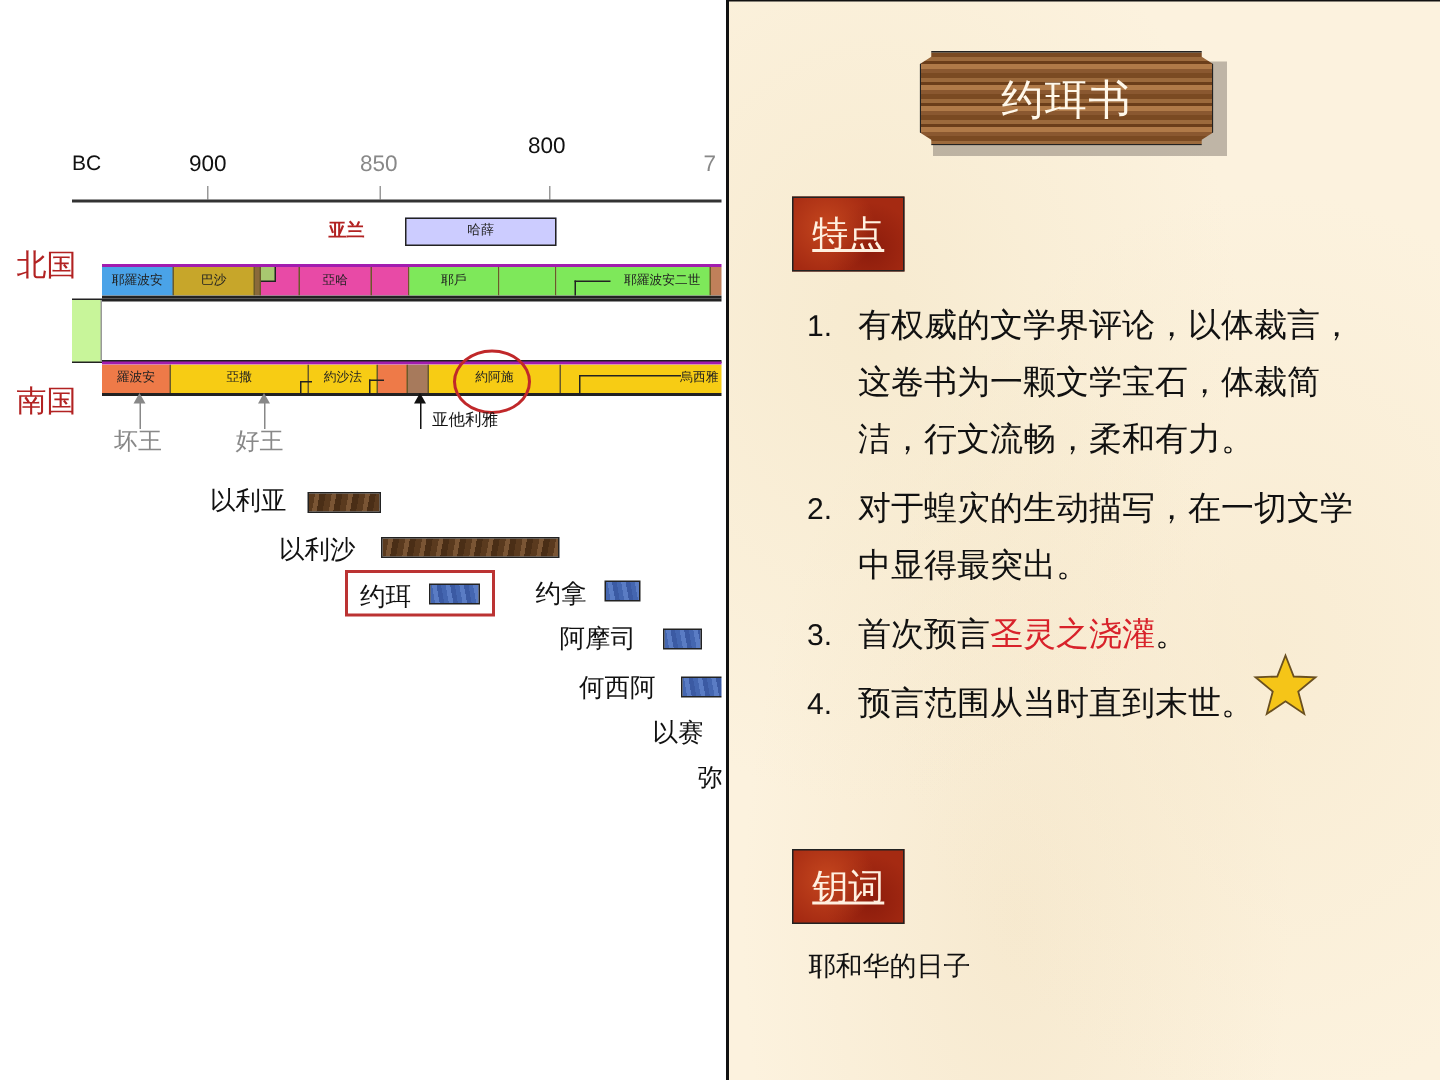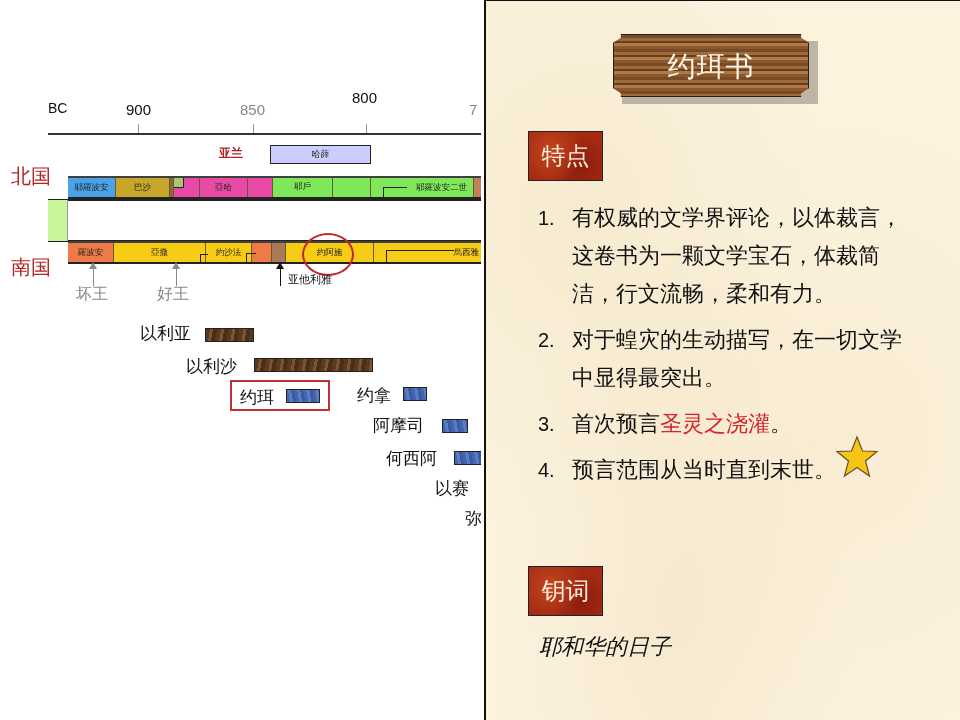--- a/index.html
+++ b/index.html
@@ -11,21 +11,21 @@
     .axis-label { position: absolute; font-size: 15px; color: #111; font-family: "Liberation Sans", sans-serif; }
     .axis-label.grey { color: #888; }
     .axis-line { position: absolute; left: 48px; top: 133px; width: 440px; height: 2px; background: #333; }
     .tick { position: absolute; top: 124px; width: 1px; height: 9px; background: #999; }
 
     .aram-label { position: absolute; left: 219px; top: 145px; font-size: 12px; font-weight: bold; color: #b22222; }
     .hazael-box { position: absolute; left: 270px; top: 145px; width: 101px; height: 19px; background: #ccccff; border: 1px solid #222; font-size: 9px; text-align: center; line-height: 17px; color: #222; }
 
     .kingdom-label { position: absolute; left: 11px; font-size: 20px; color: #b22222; }
 
-    .row { position: absolute; left: 68px; height: 23px; border-top: 2px solid #404040; border-bottom: 2px solid #222; overflow: hidden; }
+    .row { position: absolute; left: 68px; height: 23px; border-top: 2px solid #a21caf; border-bottom: 2px solid #222; overflow: hidden; }
     .seg { position: absolute; top: 0; height: 100%; font-size: 8.5px; text-align: center; line-height: 19px; color: #222; border-right: 1px solid #6a5a2a; white-space: nowrap; overflow: hidden; }
 
     .band-middle { position: absolute; left: 48px; top: 199px; width: 440px; height: 43px; border-top: 2px solid #222; border-bottom: 2px solid #222; }
     .band-green { position: absolute; left: 48px; top: 200px; width: 20px; height: 41px; background: #c8f59a; border-right: 1px solid #999; }
 
     .step { position: absolute; border-top: 1.5px solid #222; border-left: 1.5px solid #222; }
 
     .arrow-label { position: absolute; font-size: 16px; color: #888; }
     .arrow { position: absolute; width: 1px; background: #888; }
     .arrow::before { content: ""; position: absolute; top: -6px; left: -4px; border-left: 4.5px solid transparent; border-right: 4.5px solid transparent; border-bottom: 7px solid #888; }
@@ -51,30 +51,30 @@
 
     .title-plank { position: absolute; left: 127px; top: 33px; width: 196px; height: 63px; background:
         repeating-linear-gradient(180deg, #7a4a22 0 3px, #9c6a3c 3px 6px, #6b3e1a 6px 8px, #b07a48 8px 11px, #8a5830 11px 14px);
       border: 1px solid #222; box-shadow: 9px 7px 0 rgba(120,110,100,0.55);
       clip-path: polygon(4% 0, 96% 0, 96% 6%, 100% 14%, 100% 86%, 96% 94%, 96% 100%, 4% 100%, 4% 94%, 0 86%, 0 14%, 4% 6%);
       color: #fff8ea; font-size: 28px; text-align: center; line-height: 63px; letter-spacing: 1px; }
     .title-shadow { position: absolute; left: 136px; top: 40px; width: 196px; height: 63px; background: rgba(130,120,110,0.5); }
 
     .section-tag { position: absolute; left: 42px; width: 75px; height: 50px; border: 1px solid #222;
       background: radial-gradient(circle at 30% 40%, #c4461e, transparent 55%), radial-gradient(circle at 70% 70%, #8c1c0c, transparent 50%), #a52a12;
-      color: #fff0e0; font-size: 24px; text-align: center; line-height: 48px; }
+      color: #fff0e0; font-size: 24px; text-align: center; line-height: 48px; text-decoration: underline; }
 
     .list { position: absolute; left: 52px; top: 198px; width: 380px; }
     .li { display: flex; font-size: 22px; line-height: 38px; color: #111; margin-bottom: 8px; }
     .li .num { width: 34px; flex: none; font-family: "Liberation Sans", sans-serif; font-size: 20px; }
     .li .txt { flex: 1; }
     .red { color: #d8222a; }
     .star { position: absolute; left: 349px; top: 434px; width: 44px; height: 44px; }
 
-    .keyword { position: absolute; left: 53px; top: 631px; font-size: 22px; color: #111; font-style: italic; }
+    .keyword { position: absolute; left: 53px; top: 631px; font-size: 18px; color: #111; }
   </style>
 </head>
 <body>
 
 <div class="timeline">
 
   <span class="axis-label" style="left:48px; top:100px; font-size:14px;">BC</span>
   <span class="axis-label" style="left:126px; top:101px;">900</span>
   <span class="axis-label grey" style="left:240px; top:101px;">850</span>
   <span class="axis-label" style="left:352px; top:89px;">800</span>

